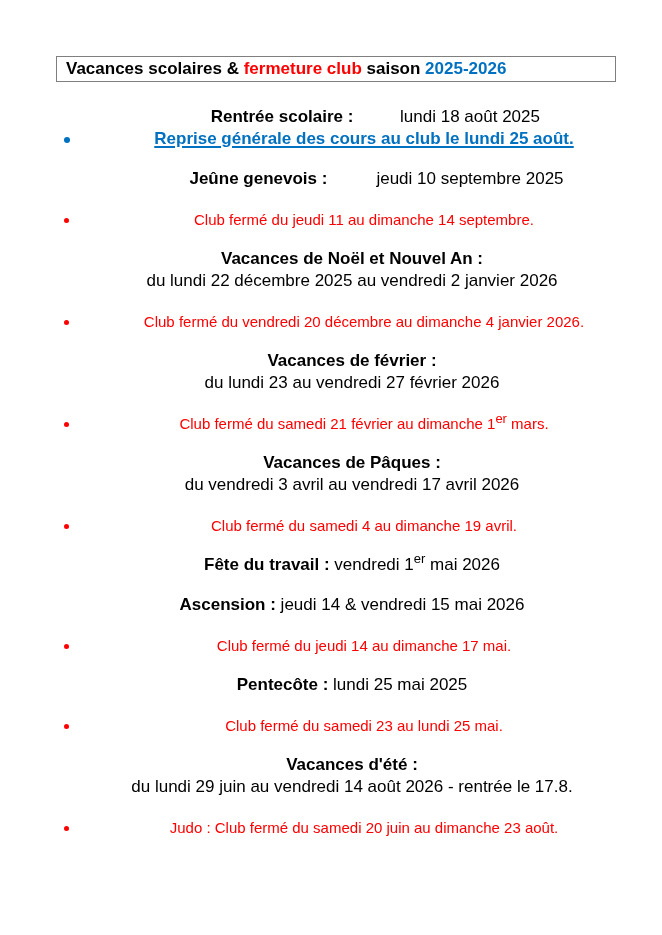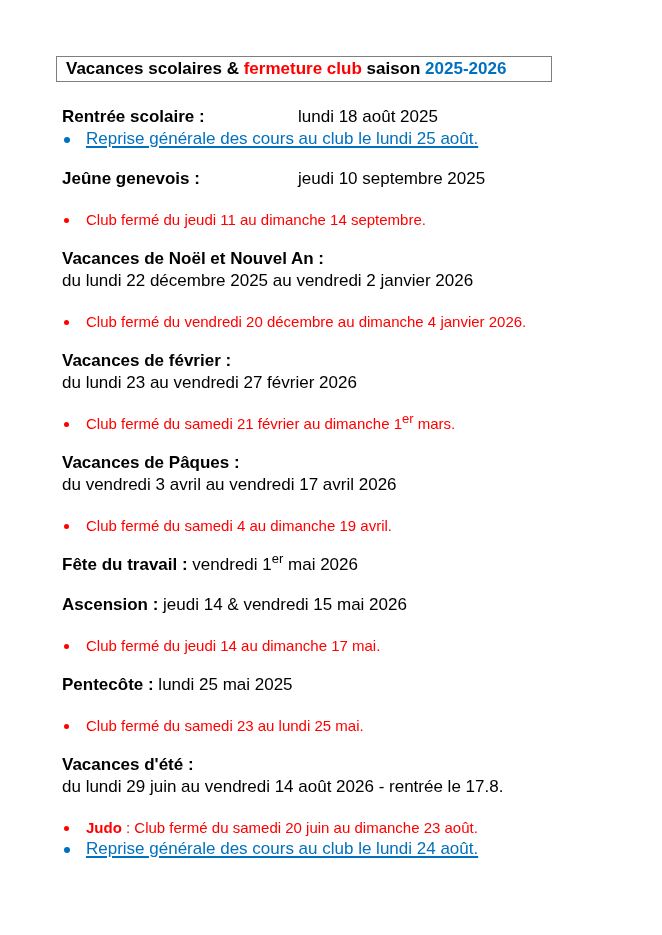--- a/index.html
+++ b/index.html
@@ -1,43 +1,43 @@
 <!DOCTYPE html>
 <html><head>
   <meta charset="utf-8">
   <style>
     html, body { margin: 0; padding: 0; background: #ffffff; }
     body {
       width: 662px; height: 935px; position: relative; overflow: hidden;
       font-family: "Liberation Sans", sans-serif; color: #000000;
     }
     .title-box {
-      position: absolute; left: 56px; top: 56px; width: 496px; height: 26px;
+      position: absolute; left: 56px; top: 56px; width: 560px; height: 26px;
       border: 1.5px solid #7f7f7f; box-sizing: border-box;
       font-size: 17px; font-weight: bold; line-height: 23px;
       padding-left: 9px; white-space: nowrap;
     }
     .red { color: #ff0000; }
     .blue { color: #0070c0; }
-    .content { position: absolute; left: 62px; top: 106px; width: 580px; }
+    .content { position: absolute; left: 62px; top: 106px; width: 580px; text-align: center; }
     .section { margin-bottom: 18px; }
     .line { font-size: 17px; line-height: 22px; white-space: nowrap; }
     .label { font-weight: bold; }
     .tab { display: inline-block; }
     .bullet { position: relative; padding-left: 24px; white-space: nowrap; }
     .bullet::before {
       content: ""; position: absolute; left: 2px; border-radius: 50%;
     }
     .bullet.small { font-size: 15px; line-height: 20px; color: #ff0000; margin-top: 20px; }
     .bullet.small::before { width: 5px; height: 5px; top: 8px; background: #ff0000; }
-    .bullet.big { font-size: 17px; line-height: 22px; font-weight: normal; color: #0070c0; }
+    .bullet.big { font-size: 17px; line-height: 22px; font-weight: bold; color: #0070c0; }
     .bullet.big::before { width: 6px; height: 6px; top: 9px; background: #0070c0; }
     .bullet.big span { text-decoration: underline; text-decoration-thickness: 2px; text-underline-offset: 2px; }
     sup { font-size: 13px; line-height: 0; vertical-align: super; }
-    .b { font-weight: bold; }
+    .b { font-weight: normal; }
   </style>
 </head>
 <body>
 
 <div class="title-box"><span>Vacances scolaires  &amp; </span><span class="red">fermeture club</span><span> saison </span><span class="blue">2025-2026</span></div>
 
 <div class="content">
 
   <div class="section">
     <div class="line"><span class="label tab" style="width:236px">Rentrée scolaire :</span><span>lundi 18 août 2025</span></div>
@@ -79,16 +79,15 @@
 
   <div class="section">
     <div class="line"><span class="label">Pentecôte :</span><span> lundi 25 mai 2025</span></div>
     <div class="bullet small">Club fermé du samedi 23 au lundi 25 mai.</div>
   </div>
 
   <div class="section">
     <div class="line label">Vacances d'été :</div>
     <div class="line">du lundi 29 juin au vendredi 14 août 2026 - rentrée le 17.8.</div>
     <div class="bullet small"><span class="b">Judo</span><span> : Club fermé du samedi 20 juin au dimanche 23 août.</span></div>
-    <div class="bullet big"><span>Reprise générale des cours au club le lundi 24 août.</span></div>
   </div>
 
 </div>
 
 </body></html>

